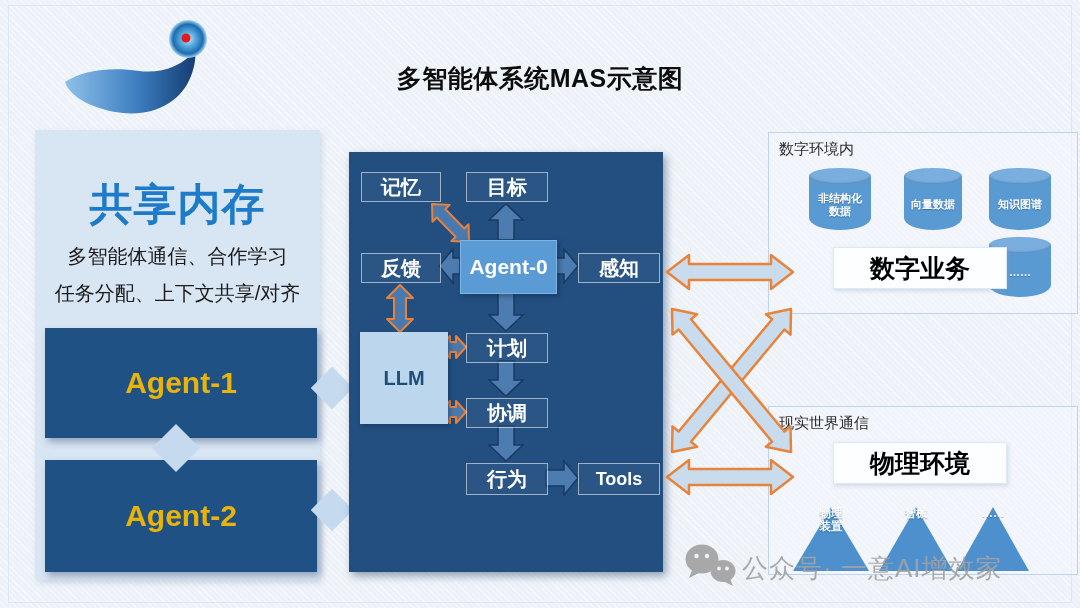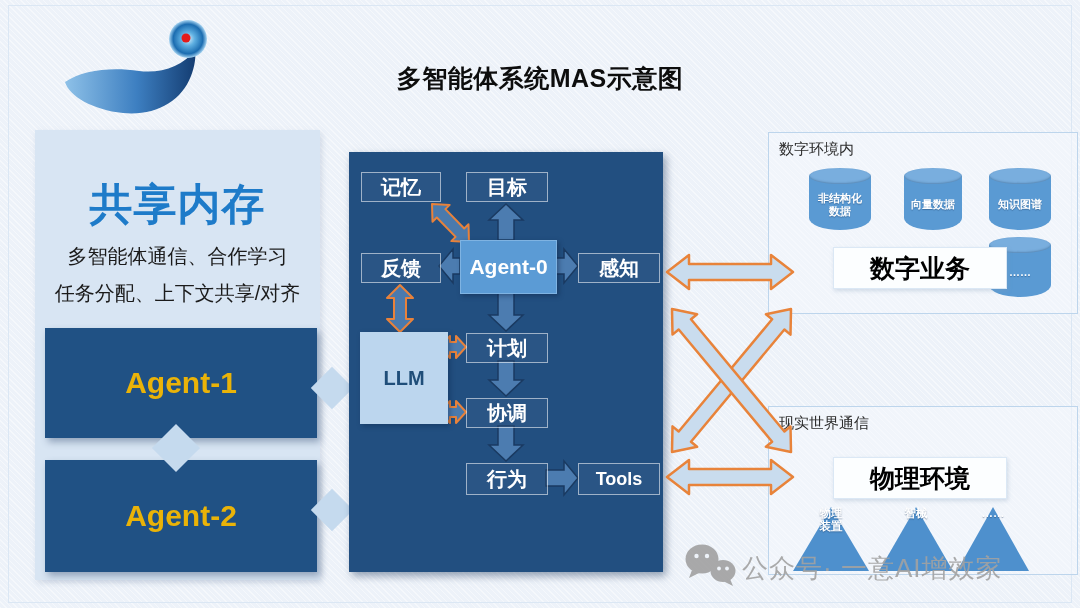--- a/index.html
+++ b/index.html
@@ -145,21 +145,21 @@
   <div class="cyl" style="left:220px;top:104px;width:62px;height:60px;">
     <div class="cyl-body"></div>
       <div class="cyl-top"></div>
     <div class="cyl-label">……</div>
   </div>
   <div class="env-box" style="top:114px;">数字业务</div>
 </div>
 
 <div class="abs env-panel" style="left:768px;top:406px;width:308px;height:167px;">
   <div class="env-label">现实世界通信</div>
-  <div class="env-box" style="top:50px;">物理环境</div>
+  <div class="env-box" style="top:35px;">物理环境</div>
   <div class="tri" style="left:24px;top:100px;"></div>
   <div class="tri-label" style="left:24px;top:100px;width:76px;height:64px;">物理
 装置</div>
   <div class="tri" style="left:110px;top:100px;width:74px;"></div>
   <div class="tri-label" style="left:110px;top:100px;width:74px;height:64px;">智械</div>
   <div class="tri" style="left:188px;top:100px;width:72px;"></div>
   <div class="tri-label" style="left:188px;top:100px;width:72px;height:64px;">……</div>
 </div>
 
 <div class="abs wm-icon">

